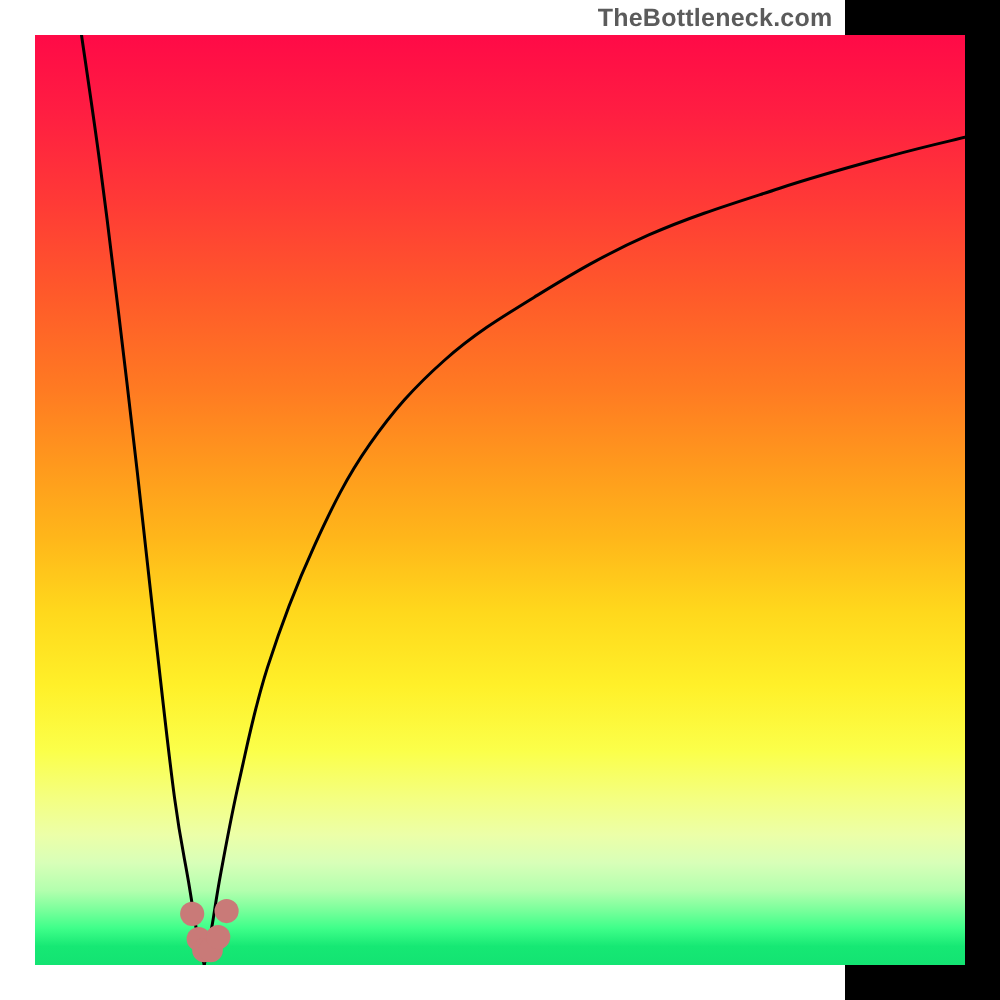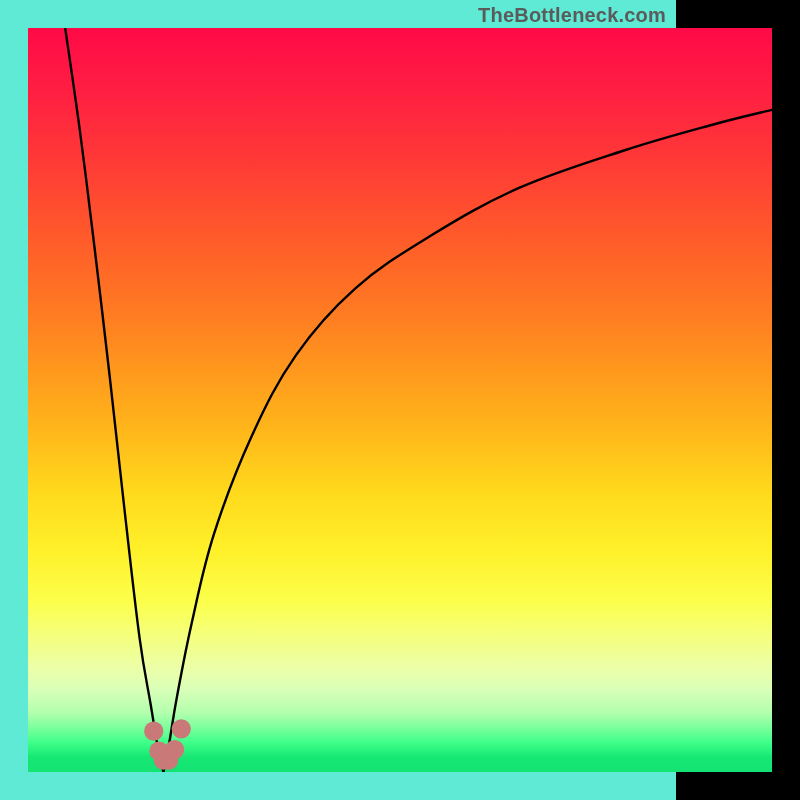--- a/index.html
+++ b/index.html
@@ -9,21 +9,21 @@
     height: 800px;
     background: #000;
     overflow: hidden;
   }
   .frame {
     position: absolute;
     left: 0;
     top: 0;
     width: 676px;
     height: 800px;
-    background: #5eead4;
+    background: #ffffff;
   }
   .plot {
     position: absolute;
     left: 28px;
     top: 28px;
     width: 744px;
     height: 744px;
     overflow: hidden;
   }
   .gradient {

